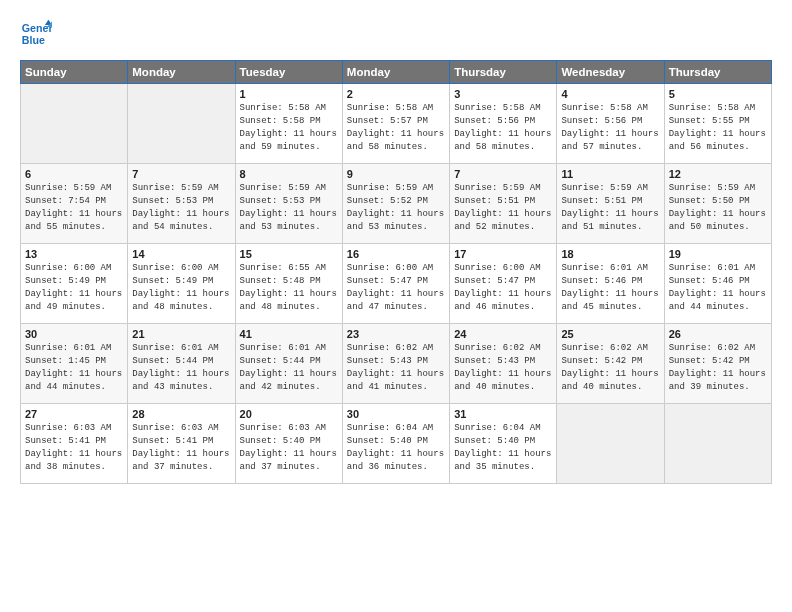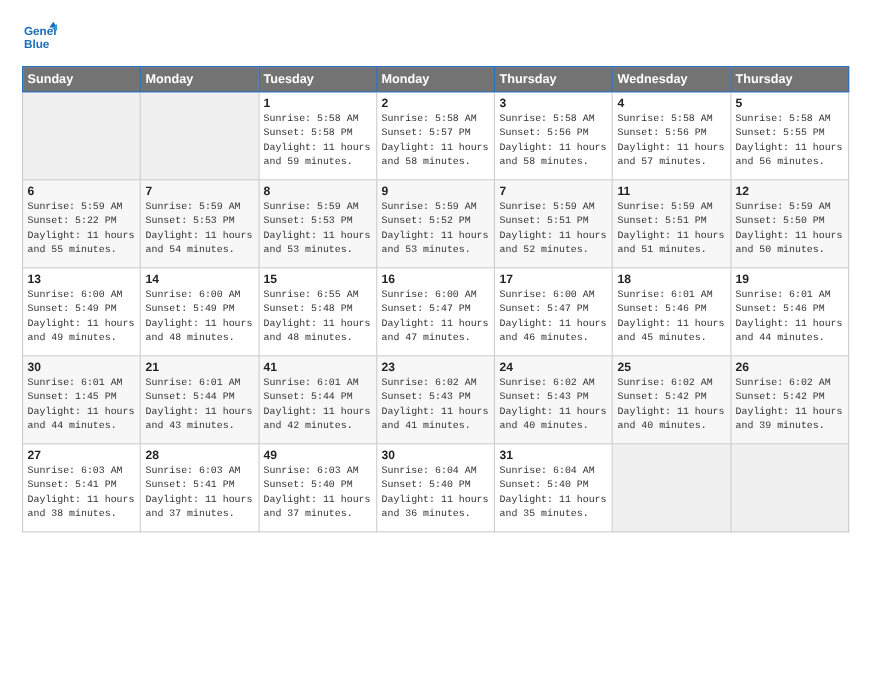--- a/index.html
+++ b/index.html
@@ -151,21 +151,21 @@
             <span class="day-num">5</span>
             <div class="day-detail">Sunrise: 5:58 AM
 Sunset: 5:55 PM
 Daylight: 11 hours and 56 minutes.</div>
           </td>
         </tr>
         <tr>
           <td>
             <span class="day-num">6</span>
             <div class="day-detail">Sunrise: 5:59 AM
-Sunset: 5:22 PM
+Sunset: 7:54 PM
 Daylight: 11 hours and 55 minutes.</div>
           </td>
           <td>
             <span class="day-num">7</span>
             <div class="day-detail">Sunrise: 5:59 AM
 Sunset: 5:53 PM
 Daylight: 11 hours and 54 minutes.</div>
           </td>
           <td>
             <span class="day-num">8</span>
@@ -293,21 +293,21 @@
 Sunset: 5:41 PM
 Daylight: 11 hours and 38 minutes.</div>
           </td>
           <td>
             <span class="day-num">28</span>
             <div class="day-detail">Sunrise: 6:03 AM
 Sunset: 5:41 PM
 Daylight: 11 hours and 37 minutes.</div>
           </td>
           <td>
-            <span class="day-num">49</span>
+            <span class="day-num">20</span>
             <div class="day-detail">Sunrise: 6:03 AM
 Sunset: 5:40 PM
 Daylight: 11 hours and 37 minutes.</div>
           </td>
           <td>
             <span class="day-num">30</span>
             <div class="day-detail">Sunrise: 6:04 AM
 Sunset: 5:40 PM
 Daylight: 11 hours and 36 minutes.</div>
           </td>

